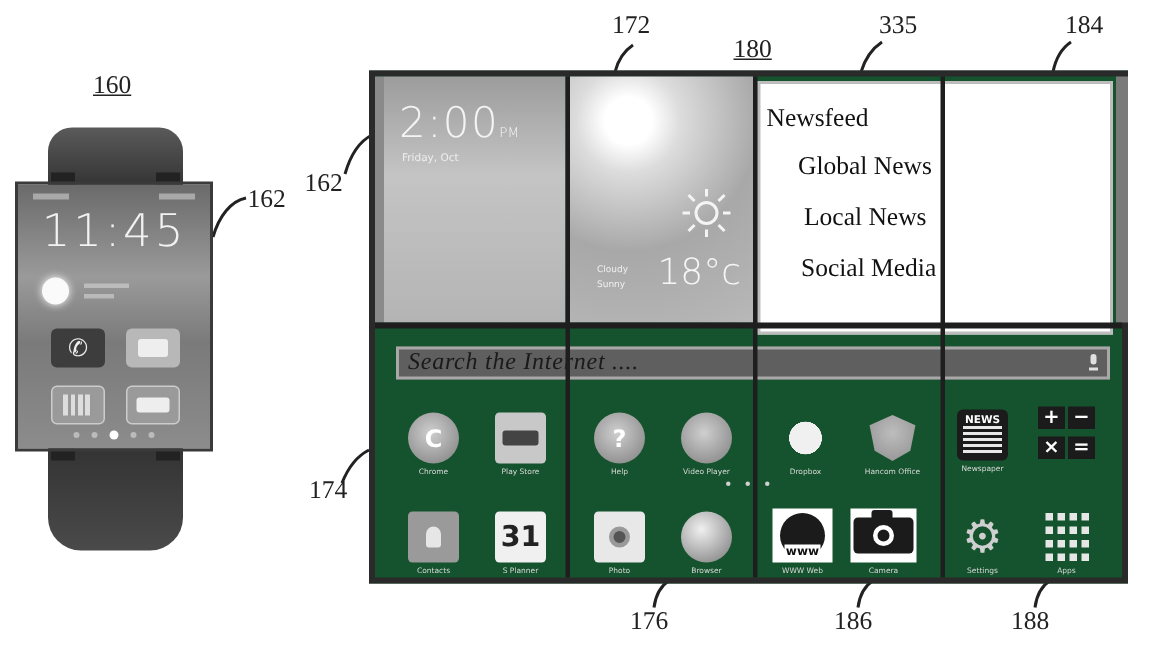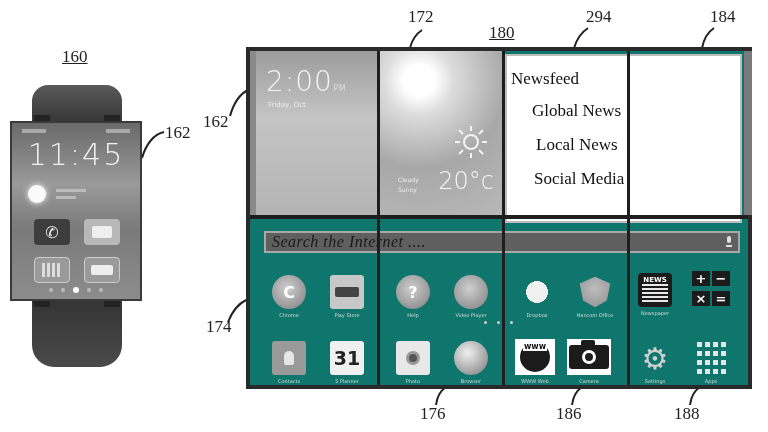--- a/index.html
+++ b/index.html
@@ -33,21 +33,21 @@
     .w-app.cal   { left: 22px; top: 134px; background: #9a9a9a; border: 1px solid #ccc; }
     .w-app.cam   { left: 72px; top: 134px; background: #9a9a9a; border: 1px solid #ccc; }
     .w-app .mini { width: 20px; height: 12px; background: #eee; border-radius: 2px; }
     .w-app .grid { width: 20px; height: 14px; background: repeating-linear-gradient(90deg, #ddd 0 3px, #999 3px 5px); }
     .w-dots { position: absolute; bottom: 6px; left: 0; width: 100%; display: flex; justify-content: center; gap: 8px; align-items: center; }
     .w-dots span { width: 4px; height: 4px; border-radius: 50%; background: #bbb; }
     .w-dots span.on { width: 6px; height: 6px; background: #fff; }
 
     
     .panel { position: absolute; left: 246px; top: 47px; width: 506px; height: 342px;
-      border: 4px solid #2a2a2a; background: #0f766e; }
+      border: 4px solid #2a2a2a; background: #14532d; }
     .vline { position: absolute; top: 0; bottom: 0; width: 3px; background: #1e1e1e; }
     .hline { position: absolute; left: 0; right: 0; height: 4px; background: #1e1e1e; top: 164px; }
 
     .clock-tile { position: absolute; left: 0; top: 0; width: 127px; height: 164px;
       background: linear-gradient(180deg, #9c9c9c 0%, #c4c4c4 40%, #b4b4b4 100%);
       border-left: 6px solid #8a8a8a; }
     .clock-time { position: absolute; left: 10px; top: 14px; font-family: "DejaVu Sans", sans-serif;
       font-size: 28px; font-weight: 200; color: #f4f4f4; letter-spacing: 1px; }
     .clock-ampm { font-size: 9px; letter-spacing: 0; }
     .clock-date { position: absolute; left: 12px; top: 50px; font-family: "DejaVu Sans", sans-serif; font-size: 7px; color: #eee; }
@@ -80,21 +80,21 @@
     .icon-cell .lbl { display: block; margin-top: 3px; font-family: "DejaVu Sans", sans-serif; font-size: 5px; color: #d8d8d8; height: 6px; white-space: nowrap; overflow: hidden; }
     .round { border-radius: 50%; background: radial-gradient(circle at 45% 40%, #cfcfcf, #7d7d7d); color: #fff; font-family: "DejaVu Sans", sans-serif; font-weight: bold; font-size: 16px; }
     .sq { border-radius: 3px; background: #c8c8c8; }
     .dark-glyph { color: #222; font-family: "DejaVu Sans", sans-serif; font-weight: bold; }
     .news-ico { background: #1b1b1b; border-radius: 4px; flex-direction: column; padding: 2px; }
     .news-ico .nt { color: #fff; font-family: "DejaVu Sans", sans-serif; font-weight: bold; font-size: 7px; line-height: 8px; }
     .news-ico .np { width: 26px; height: 20px; background: repeating-linear-gradient(180deg, #e8e8e8 0 2px, #1b1b1b 2px 4px); }
     .calc-ico { display: grid !important; grid-template-columns: 1fr 1fr; gap: 2px; width: 38px !important; height: 38px !important; }
     .calc-ico span { background: #1b1b1b; color: #fff; font-family: "DejaVu Sans", sans-serif; font-weight: bold; font-size: 13px; display: flex; align-items: center; justify-content: center; }
     .www-ico { background: #fff; width: 40px !important; height: 36px !important; }
-    .www-ico .g { width: 30px; height: 30px; border-radius: 50%; background: #1b1b1b; display: flex; align-items: flex-start; justify-content: center; }
+    .www-ico .g { width: 30px; height: 30px; border-radius: 50%; background: #1b1b1b; display: flex; align-items: flex-end; justify-content: center; }
     .www-ico .g span { background: #fff; color: #111; font-family: "DejaVu Sans", sans-serif; font-weight: bold; font-size: 8px; padding: 0 1px; }
     .cam-ico { background: #fff; width: 44px !important; height: 36px !important; }
     .cam-ico .body { width: 40px; height: 24px; background: #1b1b1b; border-radius: 3px; position: relative; display: flex; align-items: center; justify-content: center; }
     .cam-ico .body:before { content: ""; position: absolute; top: -5px; left: 12px; width: 14px; height: 6px; background: #1b1b1b; border-radius: 2px 2px 0 0; }
     .cam-ico .lens { width: 14px; height: 14px; border-radius: 50%; border: 3px solid #fff; }
     .gear-ico { color: #cfcfcf; font-size: 30px; font-family: "DejaVu Sans", sans-serif; }
     .apps-ico { display: grid !important; grid-template-columns: repeat(4, 5px); gap: 3px; }
     .apps-ico span { width: 5px; height: 5px; background: #e6e6e6; }
     .dropbox-ico { background: radial-gradient(circle, #f0f0f0 0 45%, transparent 46%); clip-path: polygon(50% 10%, 100% 35%, 80% 70%, 50% 90%, 20% 70%, 0 35%); }
     .shield-ico { background: radial-gradient(circle at 50% 40%, #bdbdbd, #8a8a8a); clip-path: polygon(50% 5%, 95% 25%, 85% 75%, 50% 95%, 15% 75%, 5% 25%); }
@@ -115,21 +115,21 @@
     <path d="M20 2 C12 6 6 14 2 28" stroke="#222" stroke-width="2" fill="none"></path>
   </svg>
 
 <span class="ref" style="left:408px;top:8px;">172</span>
 <svg class="leader" style="left:408px;top:28px;" width="16" height="22">
     <path d="M14 2 C8 6 4 12 2 20" stroke="#222" stroke-width="2" fill="none"></path>
   </svg>
 
 <span class="ref u" style="left:489px;top:24px;">180</span>
 
-<span class="ref" style="left:586px;top:8px;">294</span>
+<span class="ref" style="left:586px;top:8px;">335</span>
 <svg class="leader" style="left:572px;top:26px;" width="18" height="24">
     <path d="M16 2 C10 6 5 12 2 22" stroke="#222" stroke-width="2" fill="none"></path>
   </svg>
 
 <span class="ref" style="left:710px;top:8px;">184</span>
 <svg class="leader" style="left:700px;top:26px;" width="16" height="24">
     <path d="M14 2 C8 6 4 12 2 22" stroke="#222" stroke-width="2" fill="none"></path>
   </svg>
 
 <span class="ref" style="left:206px;top:318px;">174</span>
@@ -203,21 +203,21 @@
           <line x1="17" y1="28" x2="17" y2="33"></line>
         <line x1="1" y1="17" x2="6" y2="17"></line>
           <line x1="28" y1="17" x2="33" y2="17"></line>
         <line x1="5" y1="5" x2="9" y2="9"></line>
           <line x1="25" y1="25" x2="29" y2="29"></line>
         <line x1="29" y1="5" x2="25" y2="9"></line>
           <line x1="5" y1="29" x2="9" y2="25"></line>
       </g>
     </svg>
     <div class="weather-loc">Cloudy<br>Sunny</div>
-    <div class="weather-temp">20°c</div>
+    <div class="weather-temp">18°c</div>
   </div>
 
   <div class="news-tile">
     <div class="news-title">Newsfeed</div>
     <div class="news-item i1">Global News</div>
     <div class="news-item i2">Local News</div>
     <div class="news-item i3">Social Media</div>
   </div>
   <div class="news-right-edge"></div>
 

